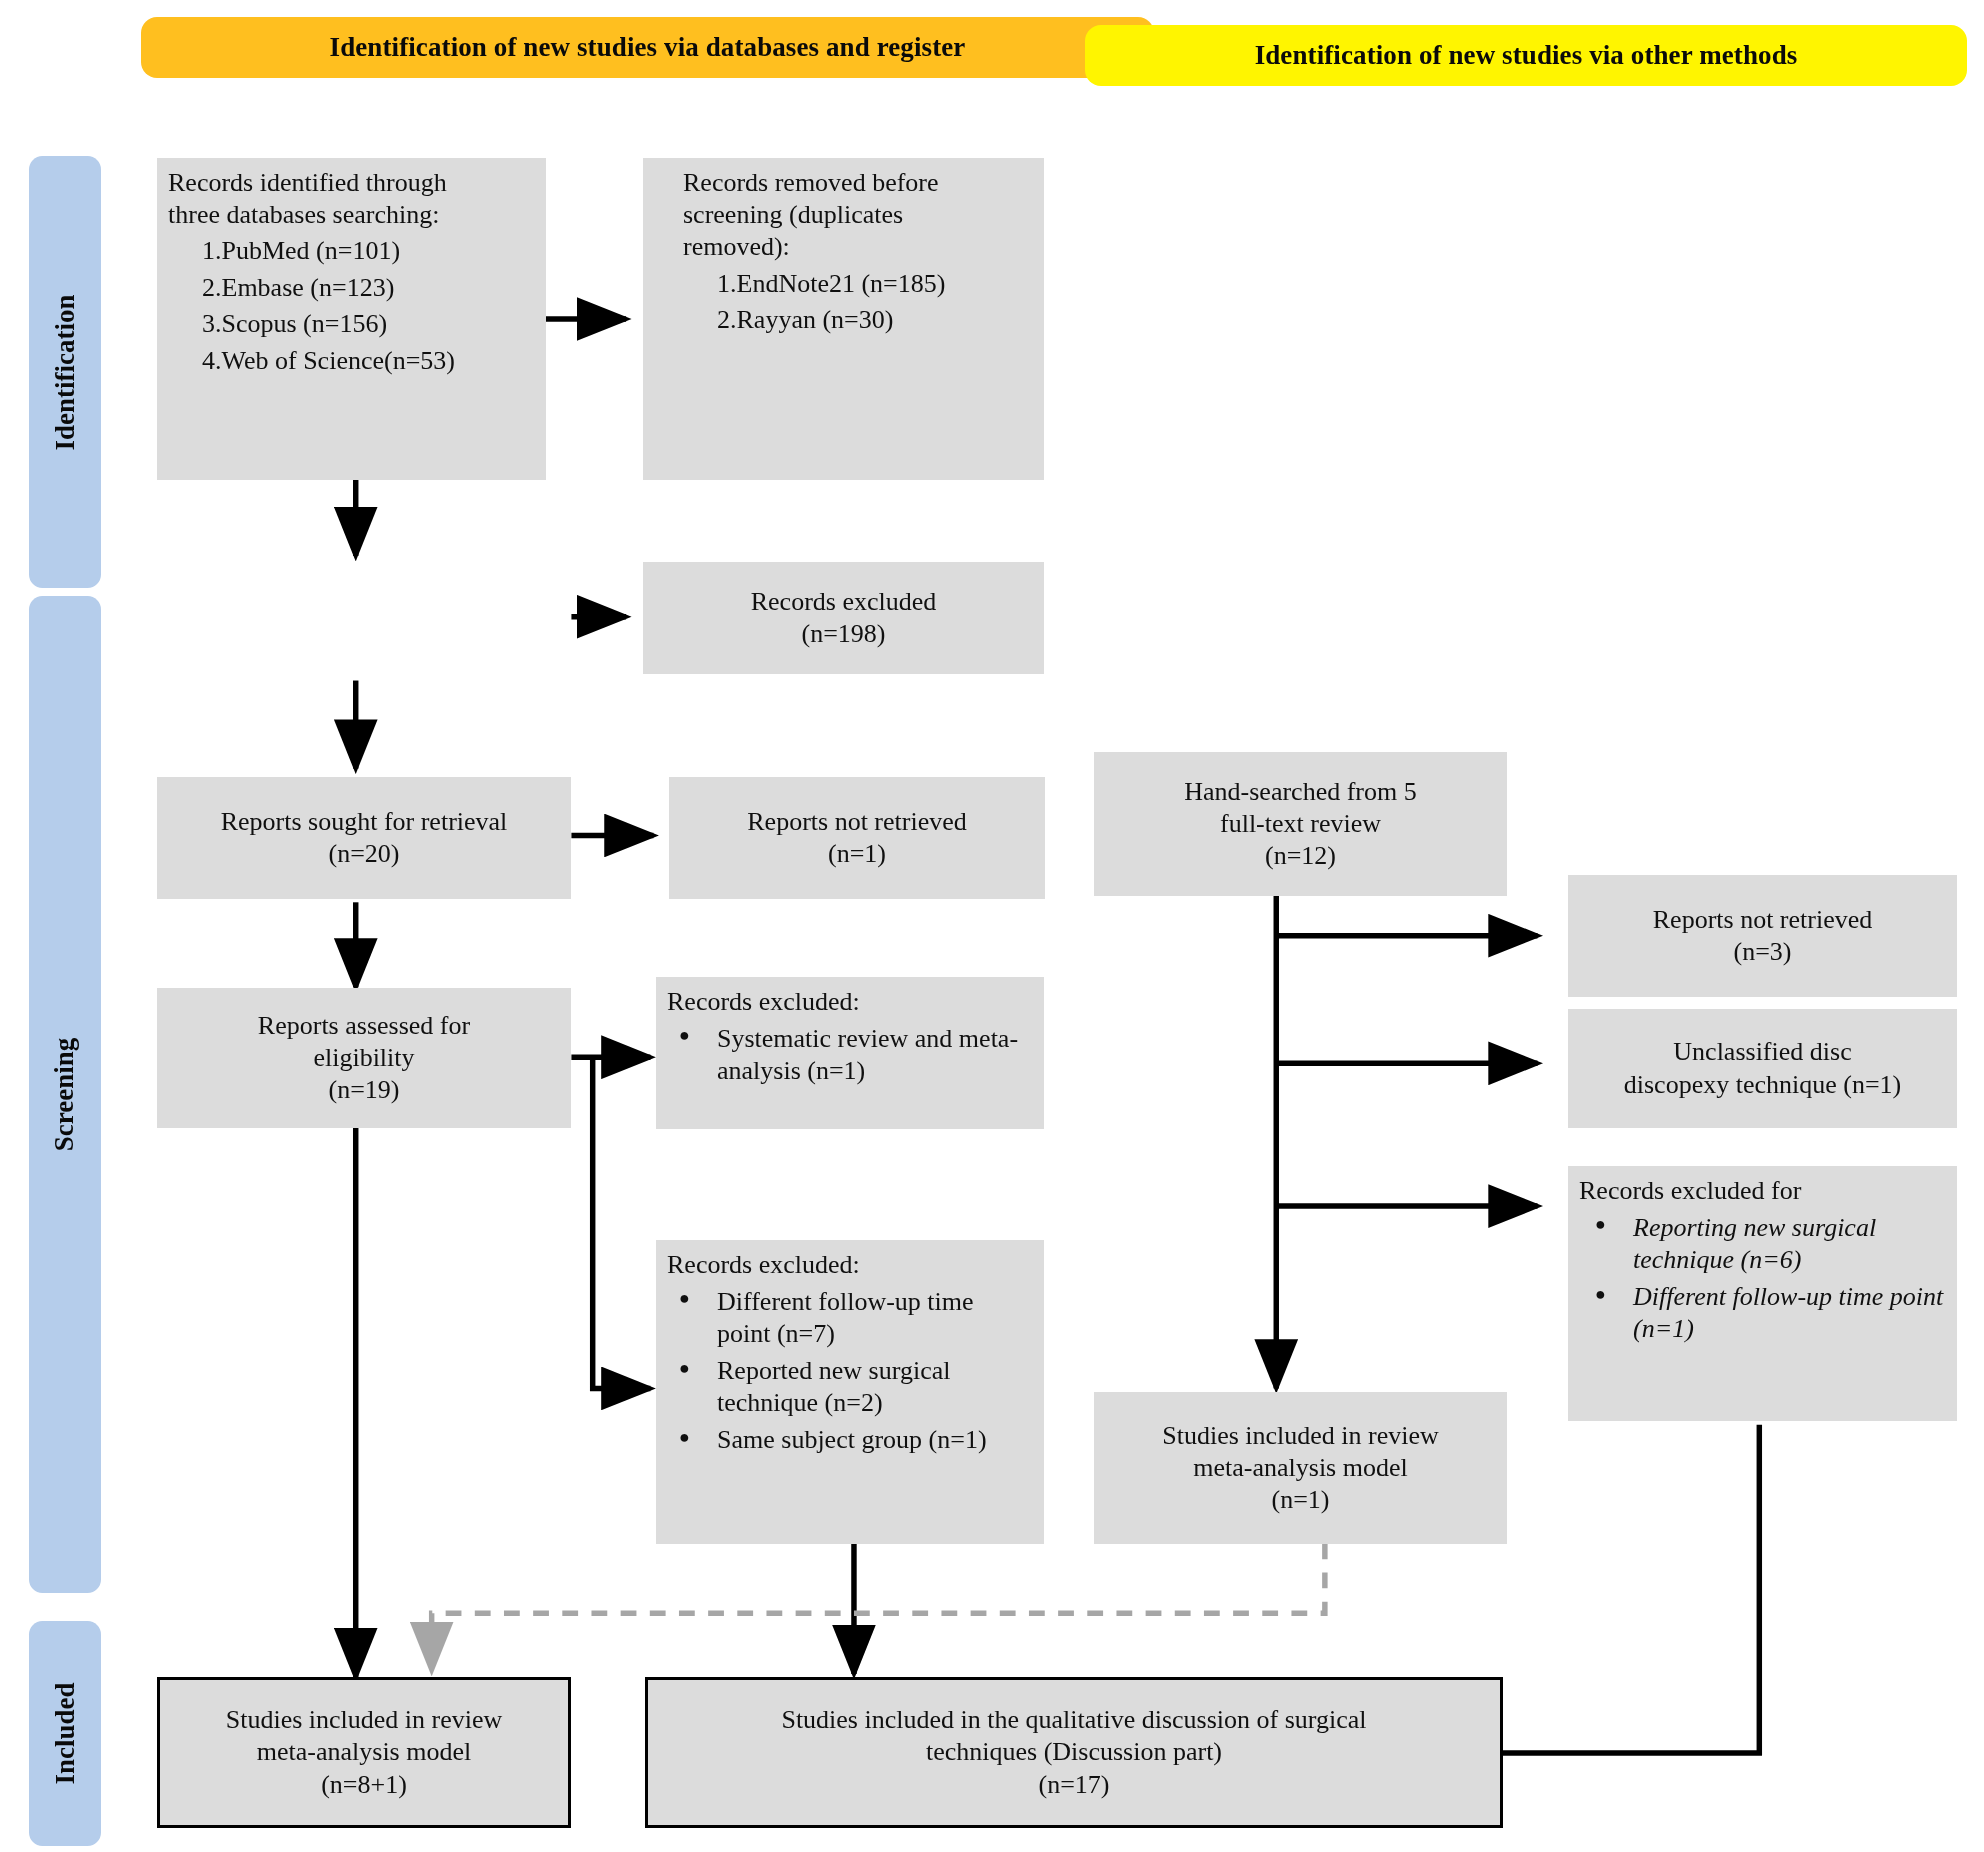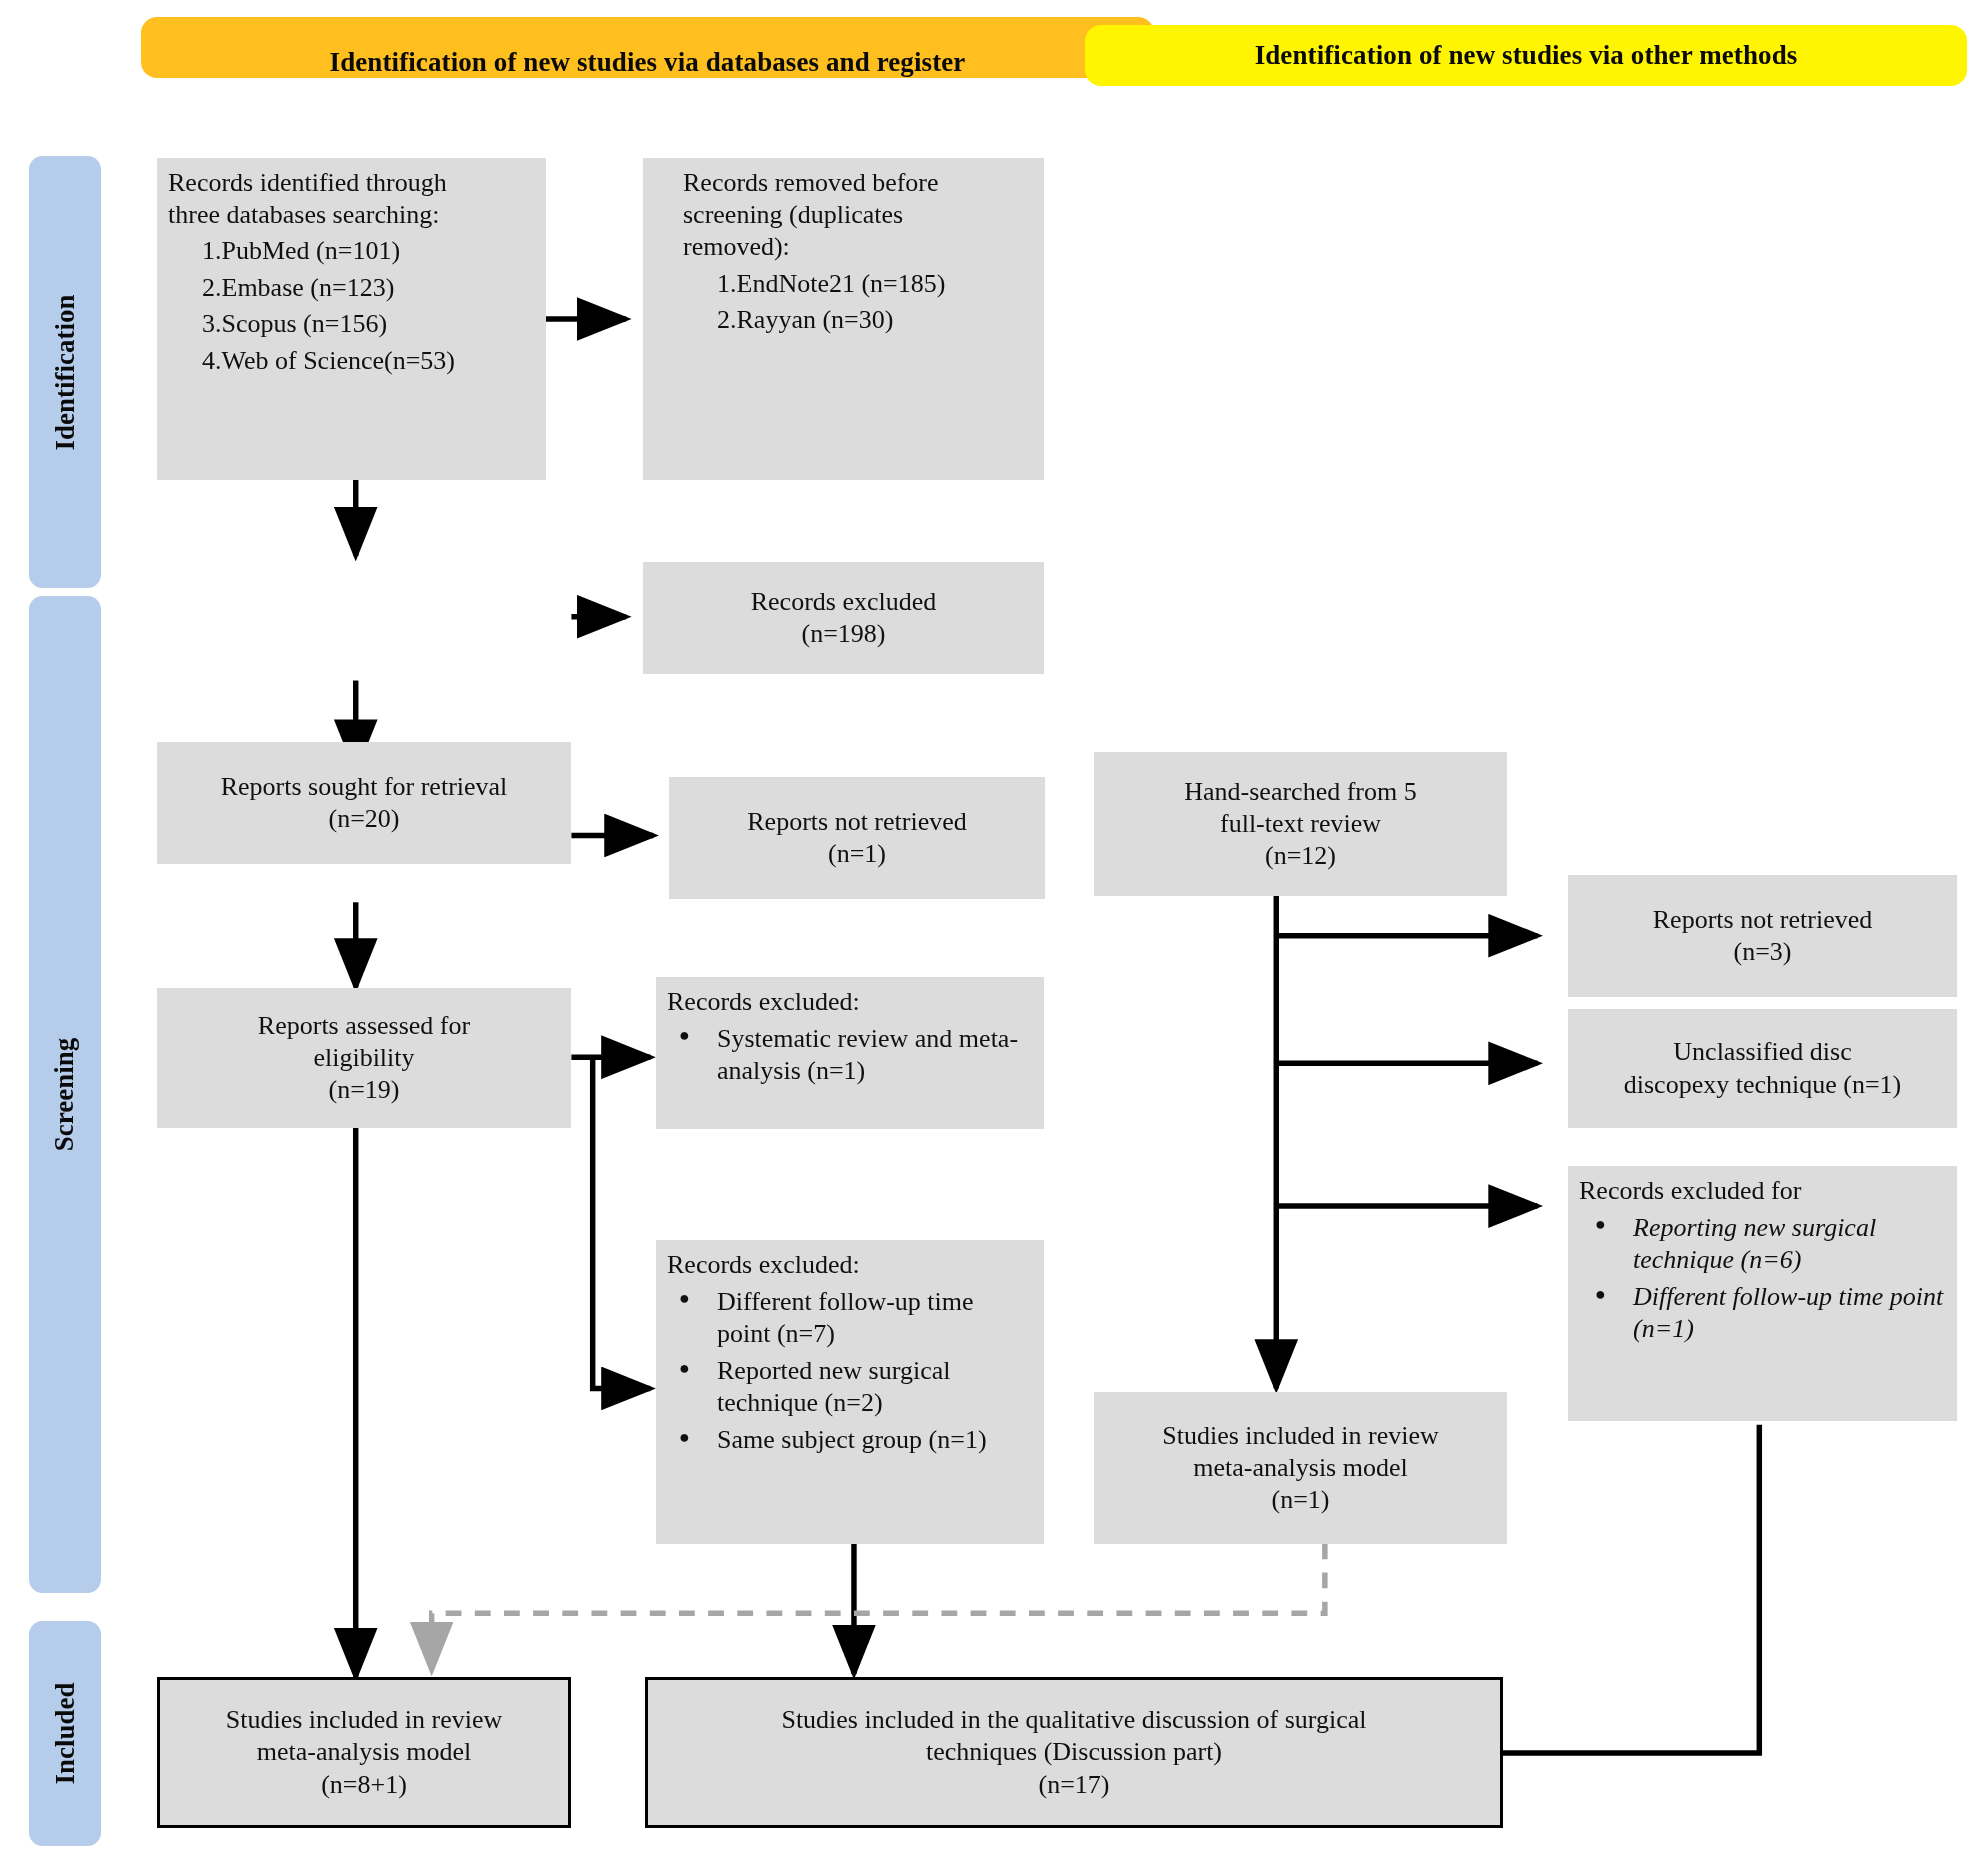--- a/index.html
+++ b/index.html
@@ -154,21 +154,21 @@
       <path d="M2100,1985 L2530,1985" marker-end="url(#arrowBlack)"></path>
 
       <path d="M2895,2345 L2895,2885 L1790,2885" marker-end="url(#arrowBlack)"></path>
     </g>
 
     <g stroke="#a6a6a6" fill="none" stroke-width="9" stroke-dasharray="26 22">
       <path d="M2180,2540 L2180,2655 L710,2655 L710,2750" marker-end="url(#arrowGray)"></path>
     </g>
   </svg>
 
-  <div class="banner banner-db" style="left:141px; top:17px; width:1013px; height:61px;align-items:flex-end;">
+  <div class="banner banner-db" style="left:141px; top:17px; width:1013px; height:61px;">
     <span>Identification of new studies via databases and register</span>
   </div>
 
   <div class="banner banner-other" style="left:1085px; top:25px; width:882px; height:61px;">
     <span>Identification of new studies via other methods</span>
   </div>
 
   <div class="stage" style="left:29px; top:156px; width:72px; height:432px;">
     <span>Identification</span>
   </div>
@@ -201,21 +201,21 @@
       <li>2.Rayyan (n=30)</li>
     </ul>
   </div>
 
 
   <div class="box center" style="left:643px; top:562px; width:401px; height:112px;justify-content:center;">
     <span class="line">Records excluded</span>
     <span class="line">(n=198)</span>
   </div>
 
-  <div class="box center" style="left:157px; top:742px; width:414px; height:122px;">
+  <div class="box center" style="left:157px; top:777px; width:414px; height:122px;">
     <span class="line">Reports sought for retrieval</span>
     <span class="line">(n=20)</span>
   </div>
 
   <div class="box center" style="left:669px; top:777px; width:376px; height:122px;">
     <span class="line">Reports not retrieved</span>
     <span class="line">(n=1)</span>
   </div>
 
   <div class="box center" style="left:1094px; top:752px; width:413px; height:144px;">

